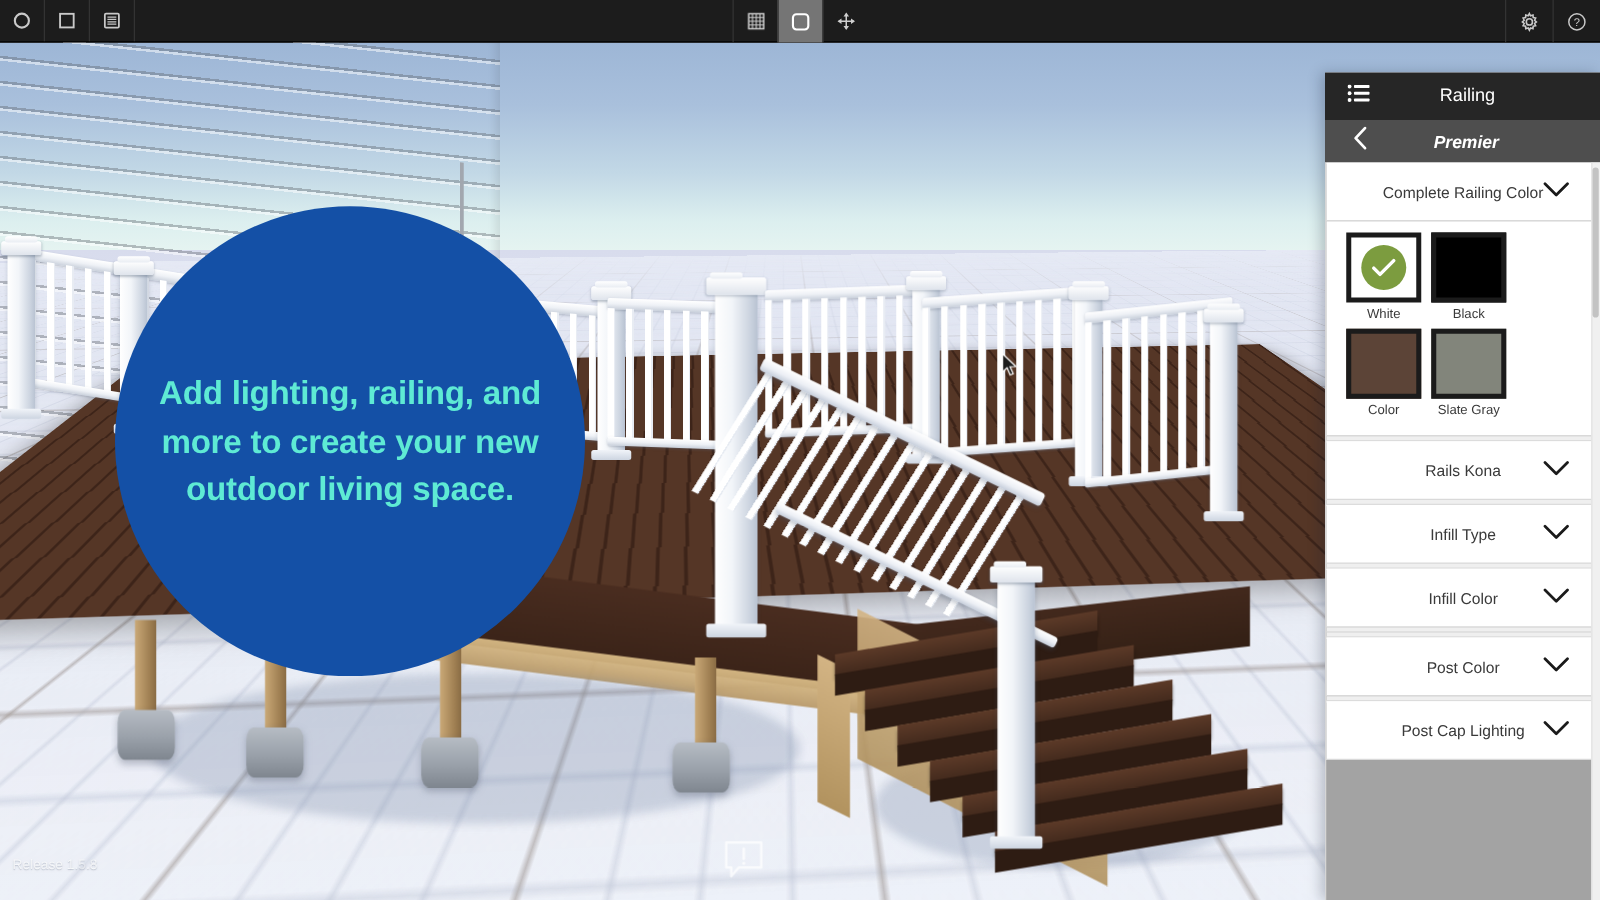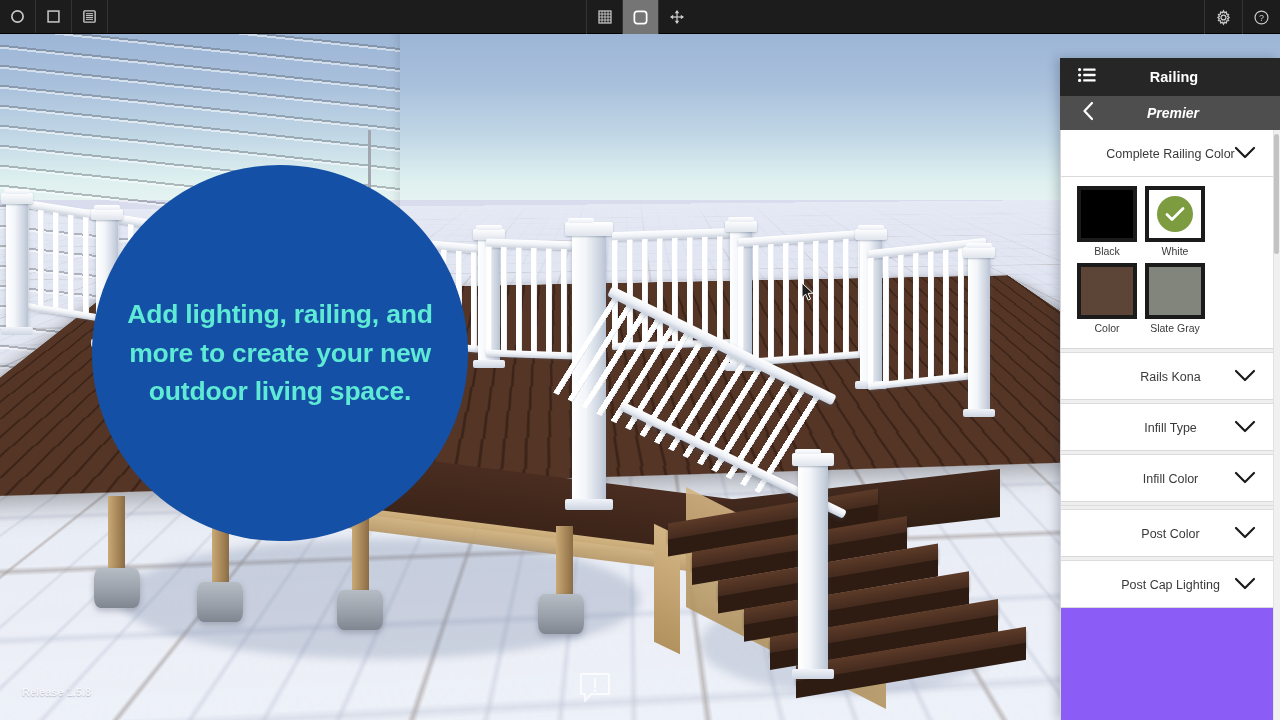--- a/index.html
+++ b/index.html
@@ -194,22 +194,22 @@
     z-index:20;
   }
   .msg-text{
     color:#5eead4; text-align:center; font-weight:bold;
     font-size:26.5px; line-height:1.47; padding:0 34px;
     letter-spacing:-.2px;
   }
 
   
   .release{
-    position:absolute; left:22px; bottom:22px; z-index:22;
-    color:rgba(255,255,255,.82); font-size:11px; font-weight:bold;
+    position:absolute; left:10px; bottom:22px; z-index:22;
+    color:rgba(255,255,255,.82); font-size:11px; font-weight:normal;
     text-shadow:0 1px 1px rgba(120,130,150,.5);
   }
 
   
   .feedback{
     position:absolute; left:578px; bottom:16px; width:34px; height:32px;
     z-index:22; cursor:pointer; opacity:.72;
   }
 
   
@@ -220,31 +220,31 @@
     position:absolute; right:0; top:58px; width:220px; height:662px;
     background:#fff; z-index:50;
     box-shadow:-3px 0 10px rgba(20,30,50,.25);
     display:flex; flex-direction:column;
   }
   .panel-hdr{
     height:38px; background:#262626; color:#fff;
     display:flex; align-items:center; position:relative; flex:0 0 auto;
   }
   .panel-hdr .ico{ position:absolute; left:18px; top:50%; transform:translateY(-50%); cursor:pointer; }
-  .panel-hdr .ttl{ width:100%; text-align:center; font-size:14.5px; font-weight:bold; padding-left:8px; }
+  .panel-hdr .ttl{ width:100%; text-align:center; font-size:14.5px; font-weight:normal; padding-left:8px; }
   .panel-sub{
     height:34px; background:#4e4e4e; color:#fff;
     display:flex; align-items:center; position:relative; flex:0 0 auto;
   }
   .panel-sub .ico{ position:absolute; left:22px; top:50%; transform:translateY(-50%); cursor:pointer; }
   .panel-sub .ttl{ width:100%; text-align:center; font-size:14px; font-weight:bold; padding-left:6px;font-style:italic; }
 
   .panel-body{
     flex:1 1 auto; overflow:hidden; position:relative;
-    background:#8b5cf6; border-left:1px solid #d6d6d6;
+    background:#a3a3a3; border-left:1px solid #d6d6d6;
   }
   .scrolltrack{
     position:absolute; right:0; top:0; width:7px; height:100%;
     background:#f0f0f0; border-left:1px solid #e2e2e2; z-index:5;
   }
   .scrollthumb{
     position:absolute; right:1px; top:4px; width:5px; height:120px;
     background:#c3c3c3; border-radius:3px;
   }
 
@@ -547,36 +547,36 @@
           <svg width="22" height="13" viewBox="0 0 22 13">
             <polyline points="2,2 11,11 20,2" fill="none" stroke="#1b1b1b" stroke-width="2.2" stroke-linecap="round" stroke-linejoin="round"></polyline>
           </svg>
         </span>
       </div>
 
       <div class="swatch-area">
         <div class="sw-grid">
 
           <div class="sw-cell">
-            <div class="sw-box" style="background:#000000;"></div>
-            <div class="sw-label">Black</div>
-          </div>
-
-          <div class="sw-cell">
             <div class="sw-box" style="background:#ffffff;">
               <div class="check-circle" style="background:#7c9c3f;">
                 <svg width="20" height="16" viewBox="0 0 20 16">
                   <polyline points="2,8.5 7,13.5 18,2.5" fill="none" stroke="#ffffff" stroke-width="2.8" stroke-linecap="round" stroke-linejoin="round"></polyline>
                 </svg>
               </div>
             </div>
             <div class="sw-label">White</div>
           </div>
 
           <div class="sw-cell">
+            <div class="sw-box" style="background:#000000;"></div>
+            <div class="sw-label">Black</div>
+          </div>
+
+          <div class="sw-cell">
             <div class="sw-box" style="background:#5c4437;"></div>
             <div class="sw-label">Color</div>
           </div>
 
 
           <div class="sw-cell">
             <div class="sw-box" style="background:#82857b;"></div>
             <div class="sw-label">Slate Gray</div>
           </div>
 

